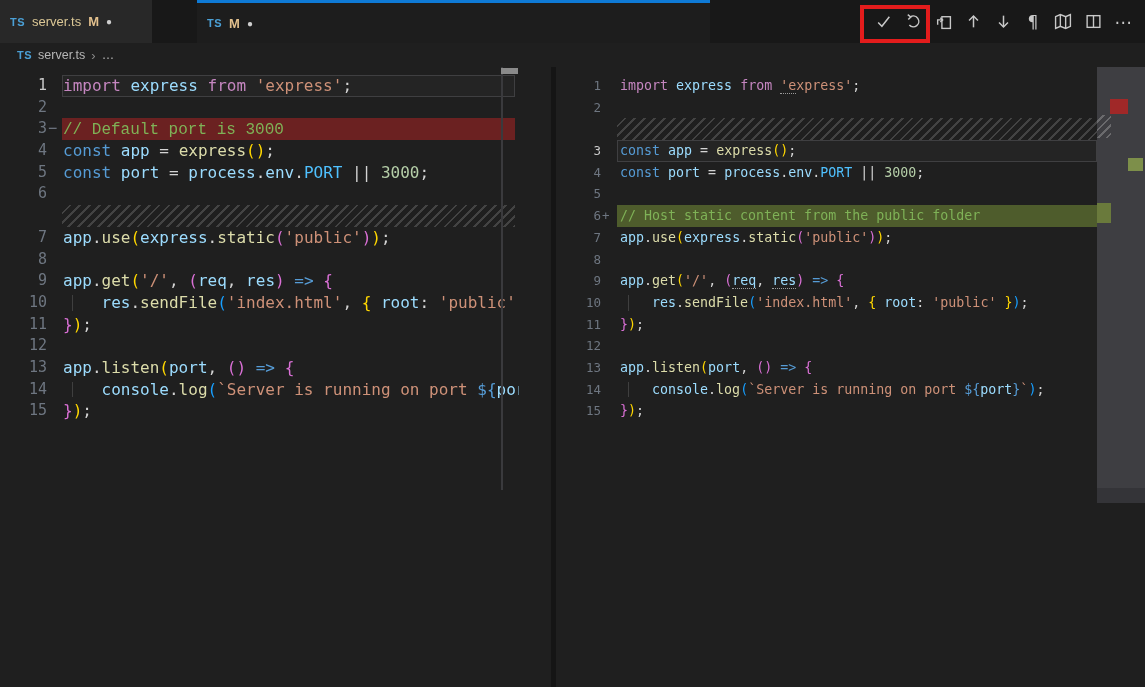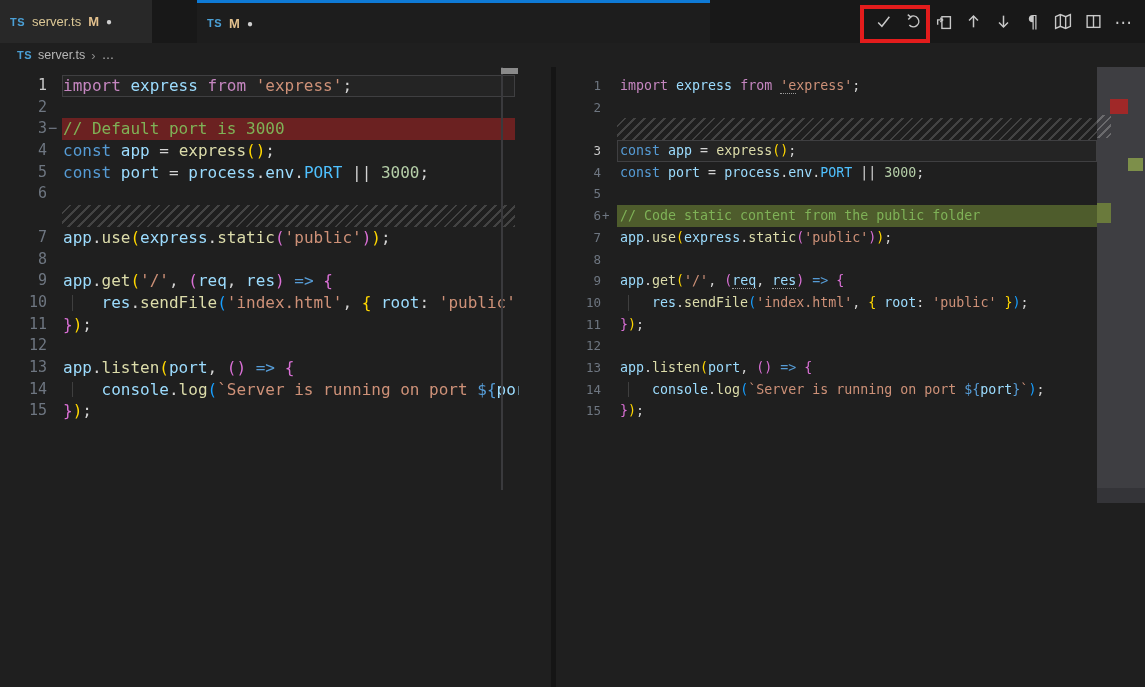--- a/index.html
+++ b/index.html
@@ -159,21 +159,21 @@
             <span class="code"><span style="color: rgb(197, 134, 192);">import</span><span style="color: rgb(212, 212, 212);"> </span><span style="color: rgb(156, 220, 254);">express</span><span style="color: rgb(212, 212, 212);"> </span><span style="color: rgb(197, 134, 192);">from</span><span style="color: rgb(212, 212, 212);"> </span><span style="color: rgb(206, 145, 120);">'express'</span><span style="color: rgb(212, 212, 212);">;</span></span>
           </div>
           <div class="row">
             <span class="gut">2</span>
             <span class="code"></span>
           </div>
           <div class="row">
             <div class="band del"></div>
             <span class="gut">3</span>
             <span class="gutsuf">−</span>
-            <span class="code"><span style="color: rgb(127, 178, 87);">// Default port is 3000</span></span>
+            <span class="code"><span style="color: rgb(127, 178, 87); font-family: Liberation Mono, monospace;">// Default port is 3000</span></span>
           </div>
           <div class="row">
             <span class="gut">4</span>
             <span class="code"><span style="color: rgb(86, 156, 214);">const</span><span style="color: rgb(212, 212, 212);"> </span><span style="color: rgb(156, 220, 254);">app</span><span style="color: rgb(212, 212, 212);"> </span><span style="color: rgb(212, 212, 212);">=</span><span style="color: rgb(212, 212, 212);"> </span><span style="color: rgb(220, 220, 170);">express</span><span style="color: rgb(255, 215, 0);">(</span><span style="color: rgb(255, 215, 0);">)</span><span style="color: rgb(212, 212, 212);">;</span></span>
           </div>
           <div class="row">
             <span class="gut">5</span>
             <span class="code"><span style="color: rgb(86, 156, 214);">const</span><span style="color: rgb(212, 212, 212);"> </span><span style="color: rgb(156, 220, 254);">port</span><span style="color: rgb(212, 212, 212);"> </span><span style="color: rgb(212, 212, 212);">=</span><span style="color: rgb(212, 212, 212);"> </span><span style="color: rgb(156, 220, 254);">process</span><span style="color: rgb(212, 212, 212);">.</span><span style="color: rgb(156, 220, 254);">env</span><span style="color: rgb(212, 212, 212);">.</span><span style="color: rgb(79, 193, 255);">PORT</span><span style="color: rgb(212, 212, 212);"> </span><span style="color: rgb(212, 212, 212);">||</span><span style="color: rgb(212, 212, 212);"> </span><span style="color: rgb(181, 206, 168);">3000</span><span style="color: rgb(212, 212, 212);">;</span></span>
           </div>
           <div class="row">
@@ -249,21 +249,21 @@
             <span class="code"><span style="color: rgb(86, 156, 214);">const</span><span style="color: rgb(212, 212, 212);"> </span><span style="color: rgb(156, 220, 254);">port</span><span style="color: rgb(212, 212, 212);"> </span><span style="color: rgb(212, 212, 212);">=</span><span style="color: rgb(212, 212, 212);"> </span><span style="color: rgb(156, 220, 254);">process</span><span style="color: rgb(212, 212, 212);">.</span><span style="color: rgb(156, 220, 254);">env</span><span style="color: rgb(212, 212, 212);">.</span><span style="color: rgb(79, 193, 255);">PORT</span><span style="color: rgb(212, 212, 212);"> </span><span style="color: rgb(212, 212, 212);">||</span><span style="color: rgb(212, 212, 212);"> </span><span style="color: rgb(181, 206, 168);">3000</span><span style="color: rgb(212, 212, 212);">;</span></span>
           </div>
           <div class="row">
             <span class="gut">5</span>
             <span class="code"></span>
           </div>
           <div class="row">
             <div class="band add"></div>
             <span class="gut">6</span>
             <span class="gutsuf">+</span>
-            <span class="code"><span style="color: rgb(127, 178, 87);">// Code static content from the public folder</span></span>
+            <span class="code"><span style="color: rgb(127, 178, 87);">// Host static content from the public folder</span></span>
           </div>
           <div class="row">
             <span class="gut">7</span>
             <span class="code"><span style="color: rgb(156, 220, 254);">app</span><span style="color: rgb(212, 212, 212);">.</span><span style="color: rgb(220, 220, 170);">use</span><span style="color: rgb(255, 215, 0);">(</span><span style="color: rgb(156, 220, 254);">express</span><span style="color: rgb(212, 212, 212);">.</span><span style="color: rgb(220, 220, 170);">static</span><span style="color: rgb(218, 112, 214);">(</span><span style="color: rgb(206, 145, 120);">'public'</span><span style="color: rgb(218, 112, 214);">)</span><span style="color: rgb(255, 215, 0);">)</span><span style="color: rgb(212, 212, 212);">;</span></span>
           </div>
           <div class="row">
             <span class="gut">8</span>
             <span class="code"></span>
           </div>
           <div class="row">

